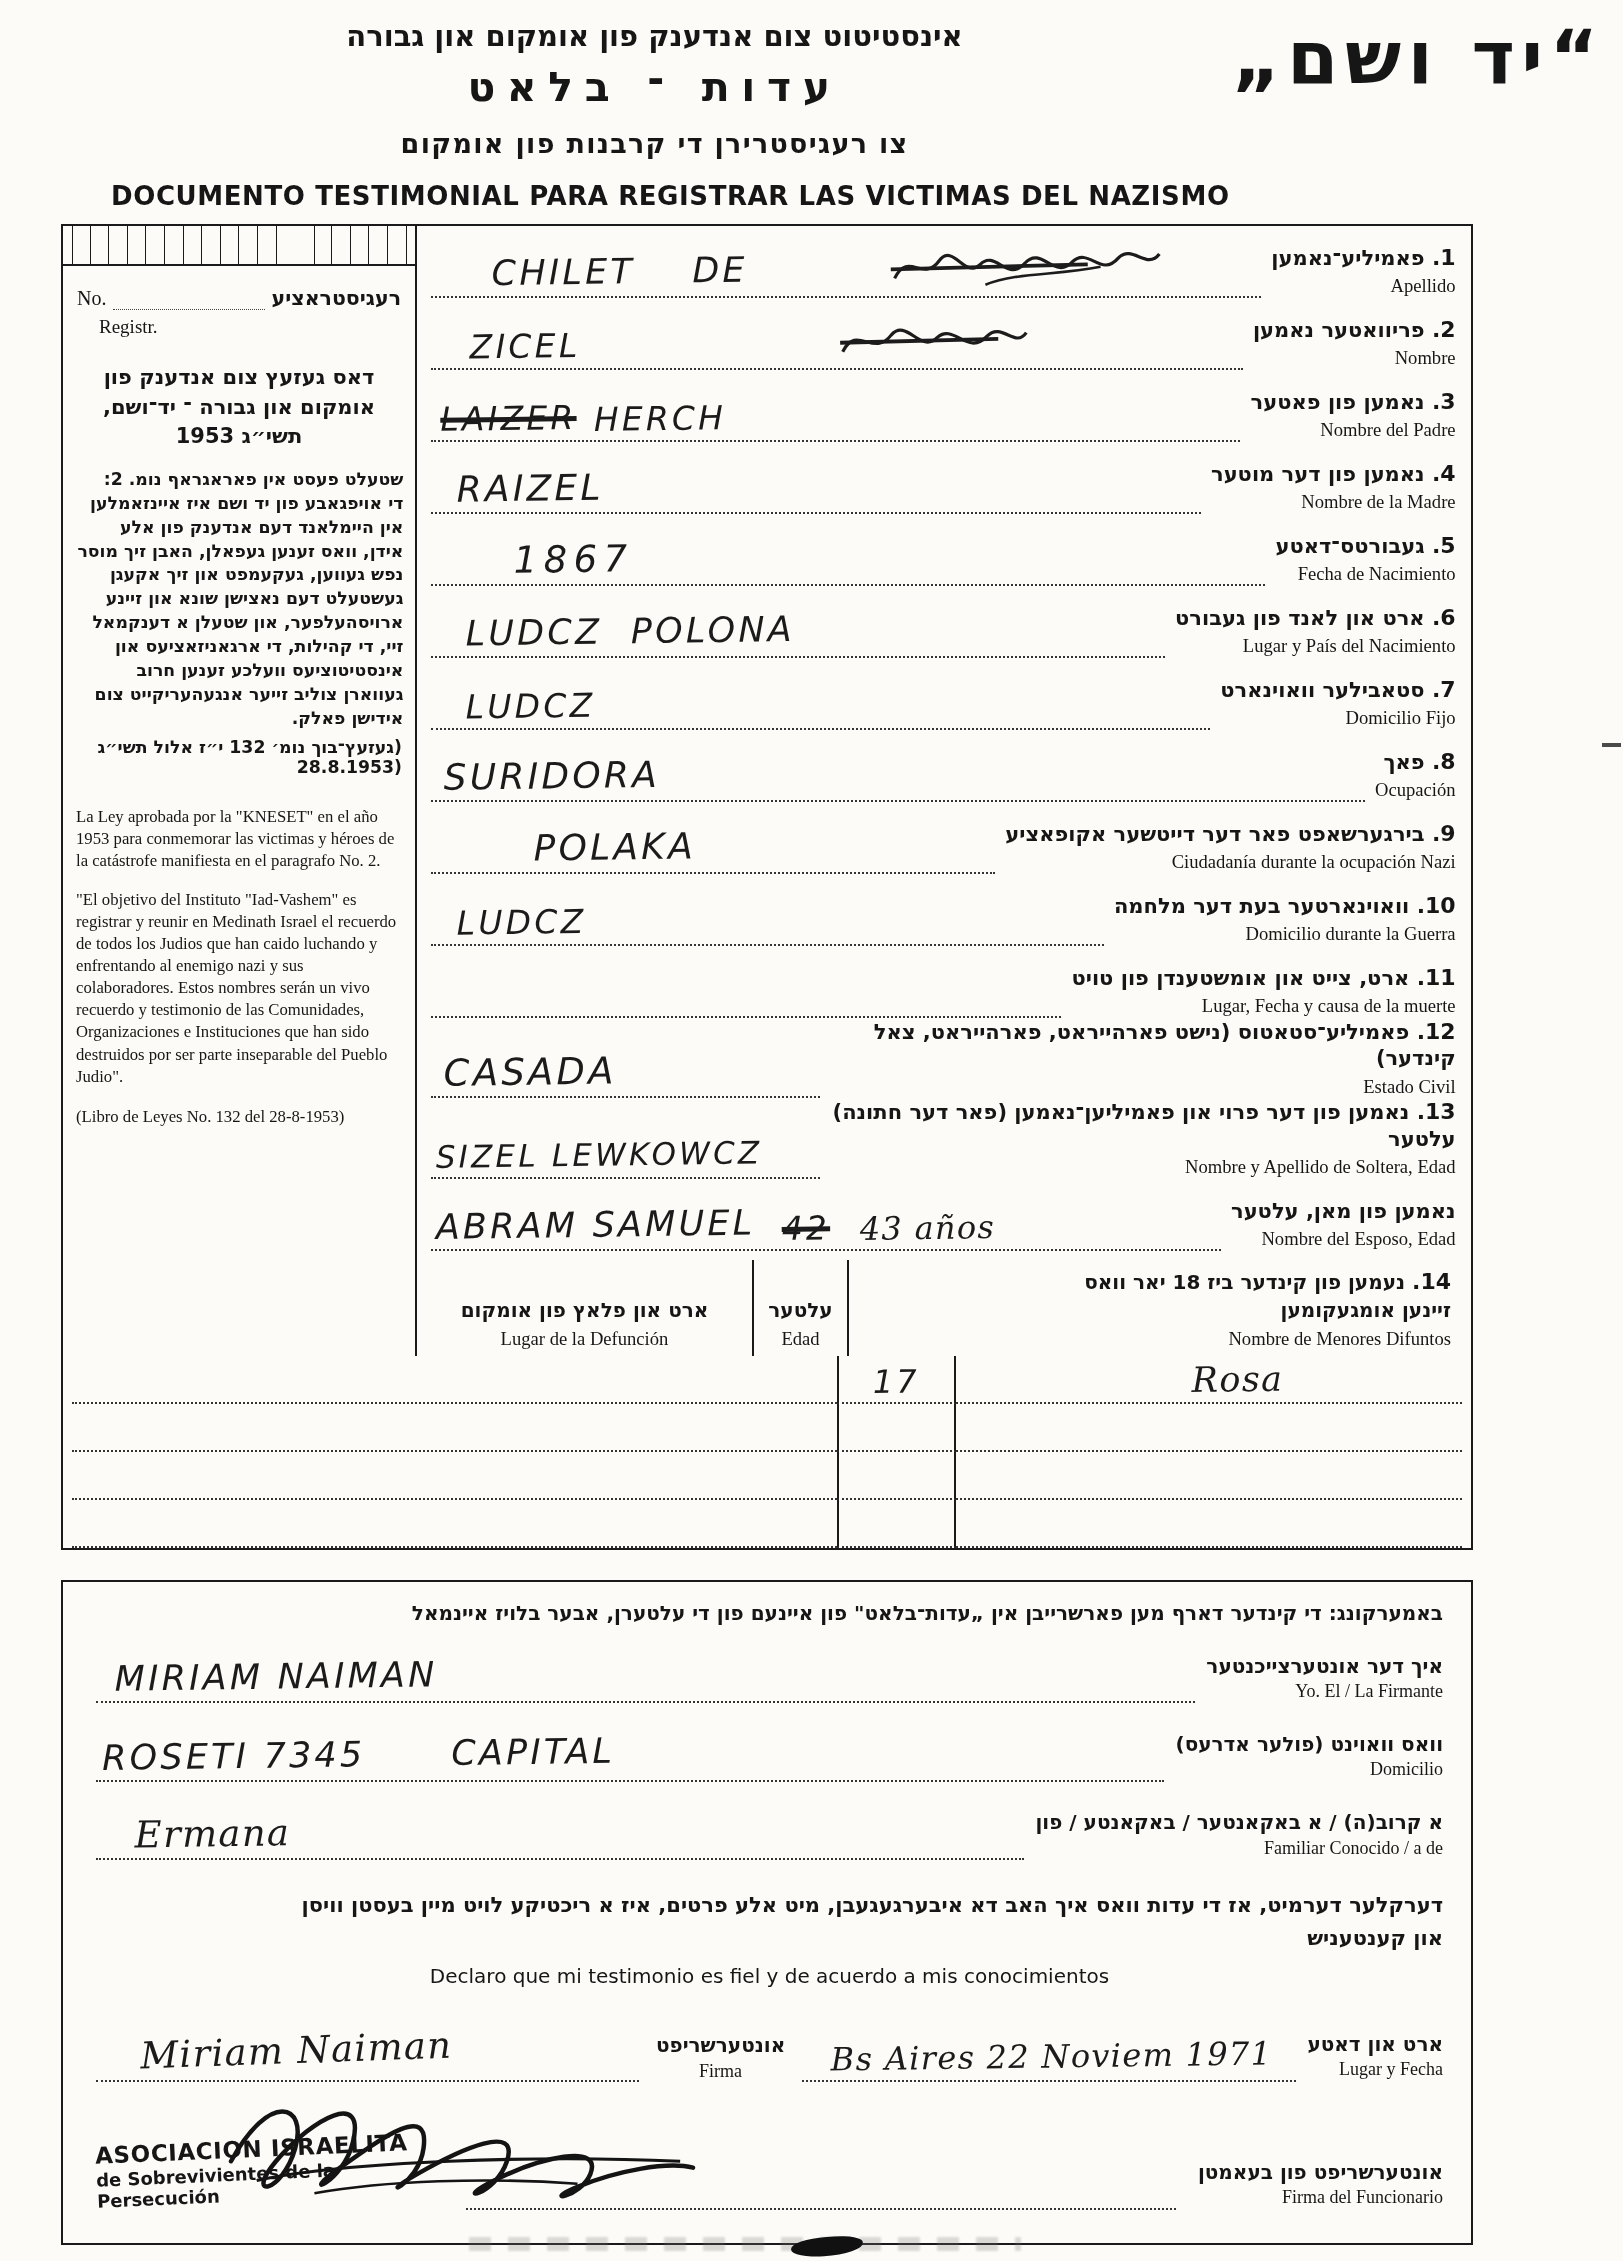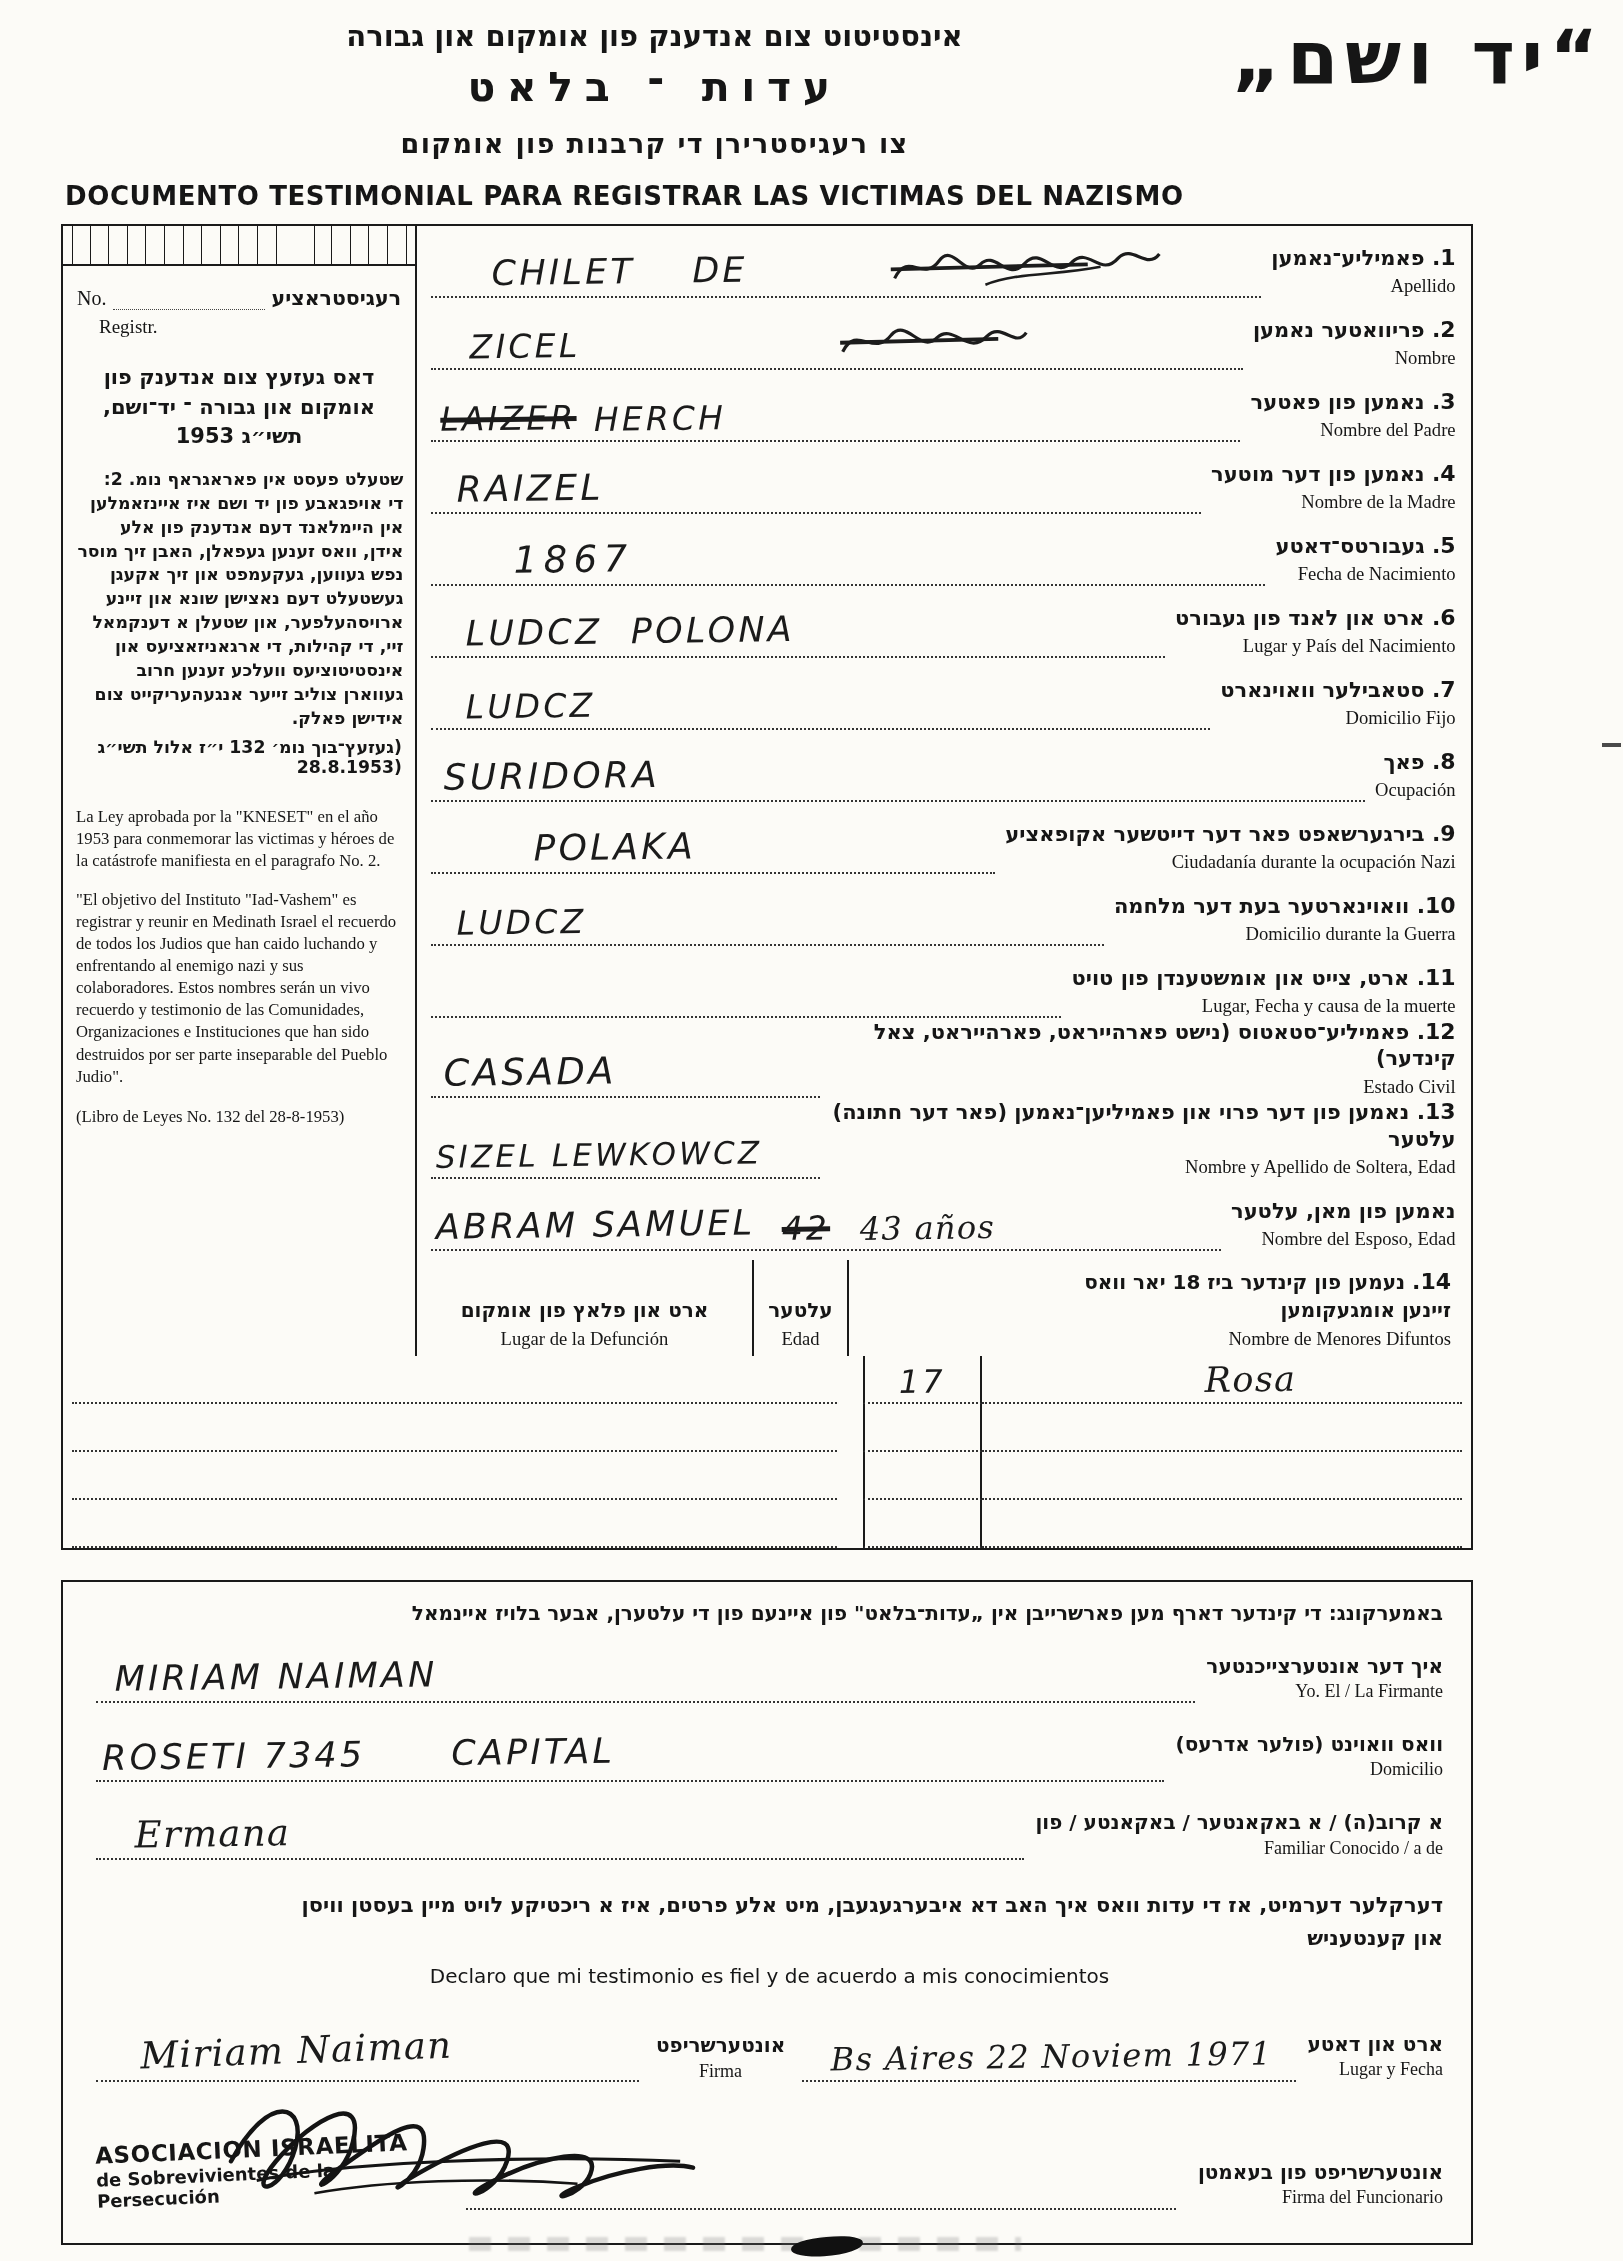--- a/index.html
+++ b/index.html
@@ -6,21 +6,21 @@
   body{width:1624px;background:#d8d5cf;font-family:"DejaVu Sans",sans-serif;color:#161616;}
   .page{position:relative;width:1624px;height:2261px;background:#fcfbf7;overflow:hidden;}
 
   
   .header{display:flex;align-items:flex-start;padding:19px 45px 0 77px;}
   .header-center{flex:1;text-align:center;}
   .h-yi1{font-size:29px;font-weight:bold;}
   .h-yi2{font-size:41px;font-weight:bold;letter-spacing:11.6px;margin-top:10.3px;}
   .h-yi3{font-size:27px;font-weight:bold;margin-top:16.7px;letter-spacing:1.3px;}
   .logo{width:347px;text-align:right;font-size:74px;font-weight:bold;letter-spacing:6.4px;line-height:1.05;white-space:nowrap;}
-  .es-title{margin:22px 0 13px 65px;font-size:26px;font-weight:bold;letter-spacing:0.6px;}
+  .es-title{margin:22px 0 13px 111px;font-size:26px;font-weight:bold;letter-spacing:0.6px;}
 
   
   .form-box{margin:0 151px 0 61px;border:2.6px solid #1a1a1a;}
   .form-top{display:flex;align-items:stretch;}
   .sidebar{width:354px;border-right:2.6px solid #1a1a1a;padding-bottom:15.4px;}
   .fields-col{flex:1;display:flex;flex-direction:column;}
 
   
   .numstrip{height:40px;border-bottom:2.6px solid #1a1a1a;display:flex;align-items:stretch;padding-left:9px;}
   .numstrip .cell{width:18.6px;border-right:1.9px solid #1a1a1a;}
@@ -58,21 +58,21 @@
   .th-edad{width:97px;border-left:2.6px solid #1a1a1a;border-right:2.6px solid #1a1a1a;text-align:center;}
   .th-nombre{flex:1;text-align:right;padding-right:20px;}
   .th .yi{direction:rtl;font-weight:bold;font-size:20px;line-height:1.35;}
   .th .es{font-family:"Liberation Serif",serif;font-size:18.6px;margin-top:3.9px;}
   .pre{white-space:pre-line;}
 
   
   .rrow{display:flex;height:48px;}
   .rcell{border-bottom:2.2px dotted #333;display:flex;align-items:flex-end;justify-content:center;}
   .rc-lugar{width:765px;margin-left:9px;}
-  .rc-edad{width:119px;border-left:2.6px solid #1a1a1a;border-right:2.6px solid #1a1a1a;justify-content:center;margin-left:26px;}
+  .rc-edad{width:119px;border-left:2.6px solid #1a1a1a;border-right:2.6px solid #1a1a1a;justify-content:center;}
   .rc-nombre{flex:1;margin-right:9px;padding-left:58px;}
 
   
   .bottom-box{margin:29.5px 151px 0 61px;border:2.6px solid #1a1a1a;padding:19px 28px 33px 33px;position:relative;}
   .remark{direction:rtl;text-align:right;font-weight:bold;font-size:20px;padding-left:5.1px;}
   .brow{display:flex;align-items:flex-end;margin-top:24.4px;min-height:54px;}
   .bwrite{flex:1;border-bottom:2.2px dotted #333;display:flex;align-items:flex-end;}
   .blabel{padding-left:11.6px;text-align:right;padding-bottom:1.3px;flex:0 0 auto;}
   .blabel .yi{direction:rtl;font-weight:bold;font-size:20px;}
   .blabel .es{font-family:"Liberation Serif",serif;font-size:18px;margin-top:3.2px;}

